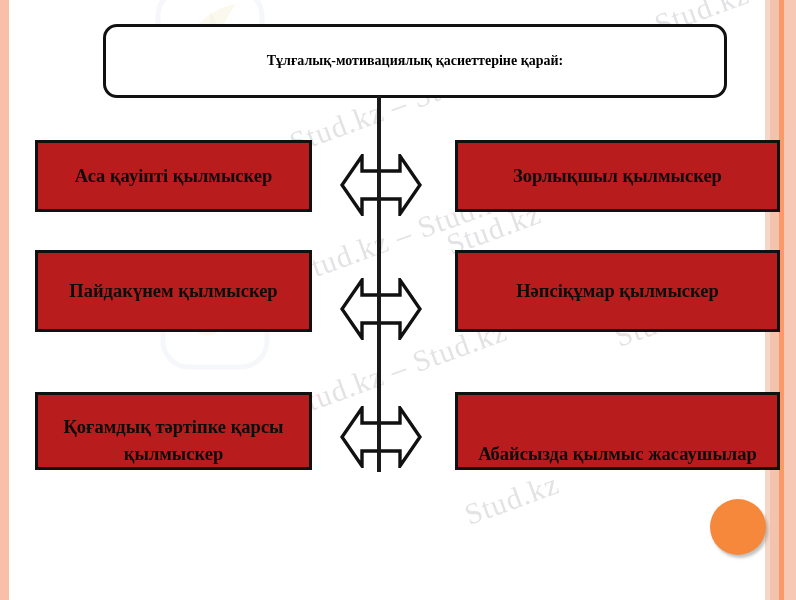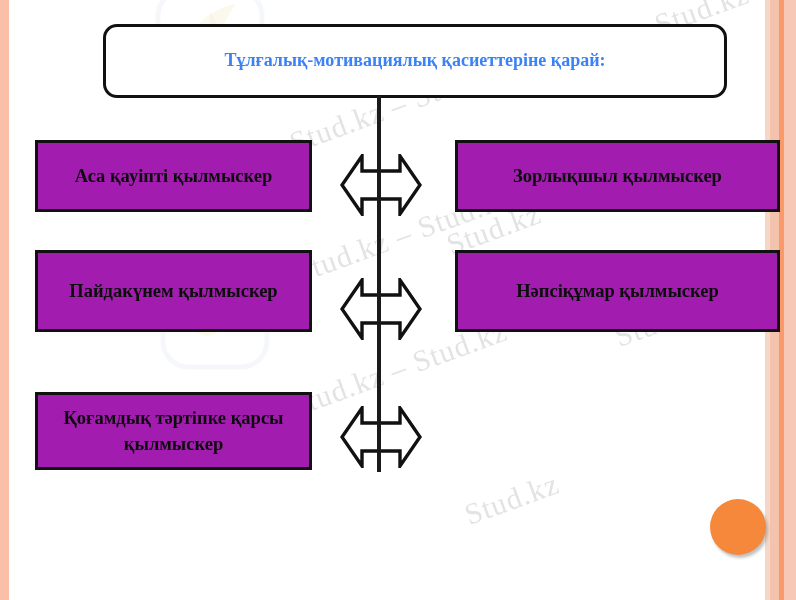--- a/index.html
+++ b/index.html
@@ -68,49 +68,49 @@
     background: #ffffff;
     display: flex;
     align-items: center;
     justify-content: center;
     text-align: center;
     padding: 0 16px;
     z-index: 3;
   }
   #title-box .txt {
     font-weight: bold;
-    font-size: 18px;
+    font-size: 14px;
     line-height: 1.30;
-    color: #3b82f6;
+    color: #000000;
   }
 
   
   .item-box {
     position: absolute;
     box-sizing: border-box;
     border: 3px solid #111111;
-    background: #a21caf;
+    background: #b91c1c;
     display: flex;
     align-items: center;
     justify-content: center;
     text-align: center;
     padding: 0 20px;
     z-index: 3;
   }
   .item-box .txt {
     font-weight: bold;
     font-size: 18.5px;
     line-height: 1.42;
     color: #0d0d0d;
   }
   .col-left  { left: 35px;  width: 277px; }
   .col-right { left: 455px; width: 325px; }
   .row-1 { top: 140px; height: 72px; }
   .row-2 { top: 250px; height: 82px; }
-  .row-3 { top: 392px; height: 78px; }
+  .row-3 { top: 392px; height: 78px; align-items: flex-end; }
 
   
   .arrow {
     position: absolute;
     left: 340px;
     width: 82px;
     height: 62px;
     z-index: 2;
   }
   #arrow-1 { top: 154px; }
@@ -178,20 +178,23 @@
   <div class="item-box col-left row-3">
     <div class="txt">Қоғамдық тәртіпке қарсы қылмыскер</div>
   </div>
 
   <div class="item-box col-right row-1">
     <div class="txt">Зорлықшыл қылмыскер</div>
   </div>
   <div class="item-box col-right row-2">
     <div class="txt">Нәпсіқұмар қылмыскер</div>
   </div>
+  <div class="item-box col-right row-3">
+    <div class="txt">Абайсызда қылмыс жасаушылар</div>
+  </div>
 
   <div class="arrow" id="arrow-1">
     <svg viewBox="0 0 82 62" xmlns="http://www.w3.org/2000/svg">
       <polygon points="22,2 22,17 60,17 60,2 80,31 60,60 60,45 22,45 22,60 2,31" fill="#ffffff" stroke="#111111" stroke-width="3.4" stroke-linejoin="miter"></polygon>
     </svg>
   </div>
   <div class="arrow" id="arrow-2">
     <svg viewBox="0 0 82 62" xmlns="http://www.w3.org/2000/svg">
       <polygon points="22,2 22,17 60,17 60,2 80,31 60,60 60,45 22,45 22,60 2,31" fill="#ffffff" stroke="#111111" stroke-width="3.4" stroke-linejoin="miter"></polygon>
     </svg>

